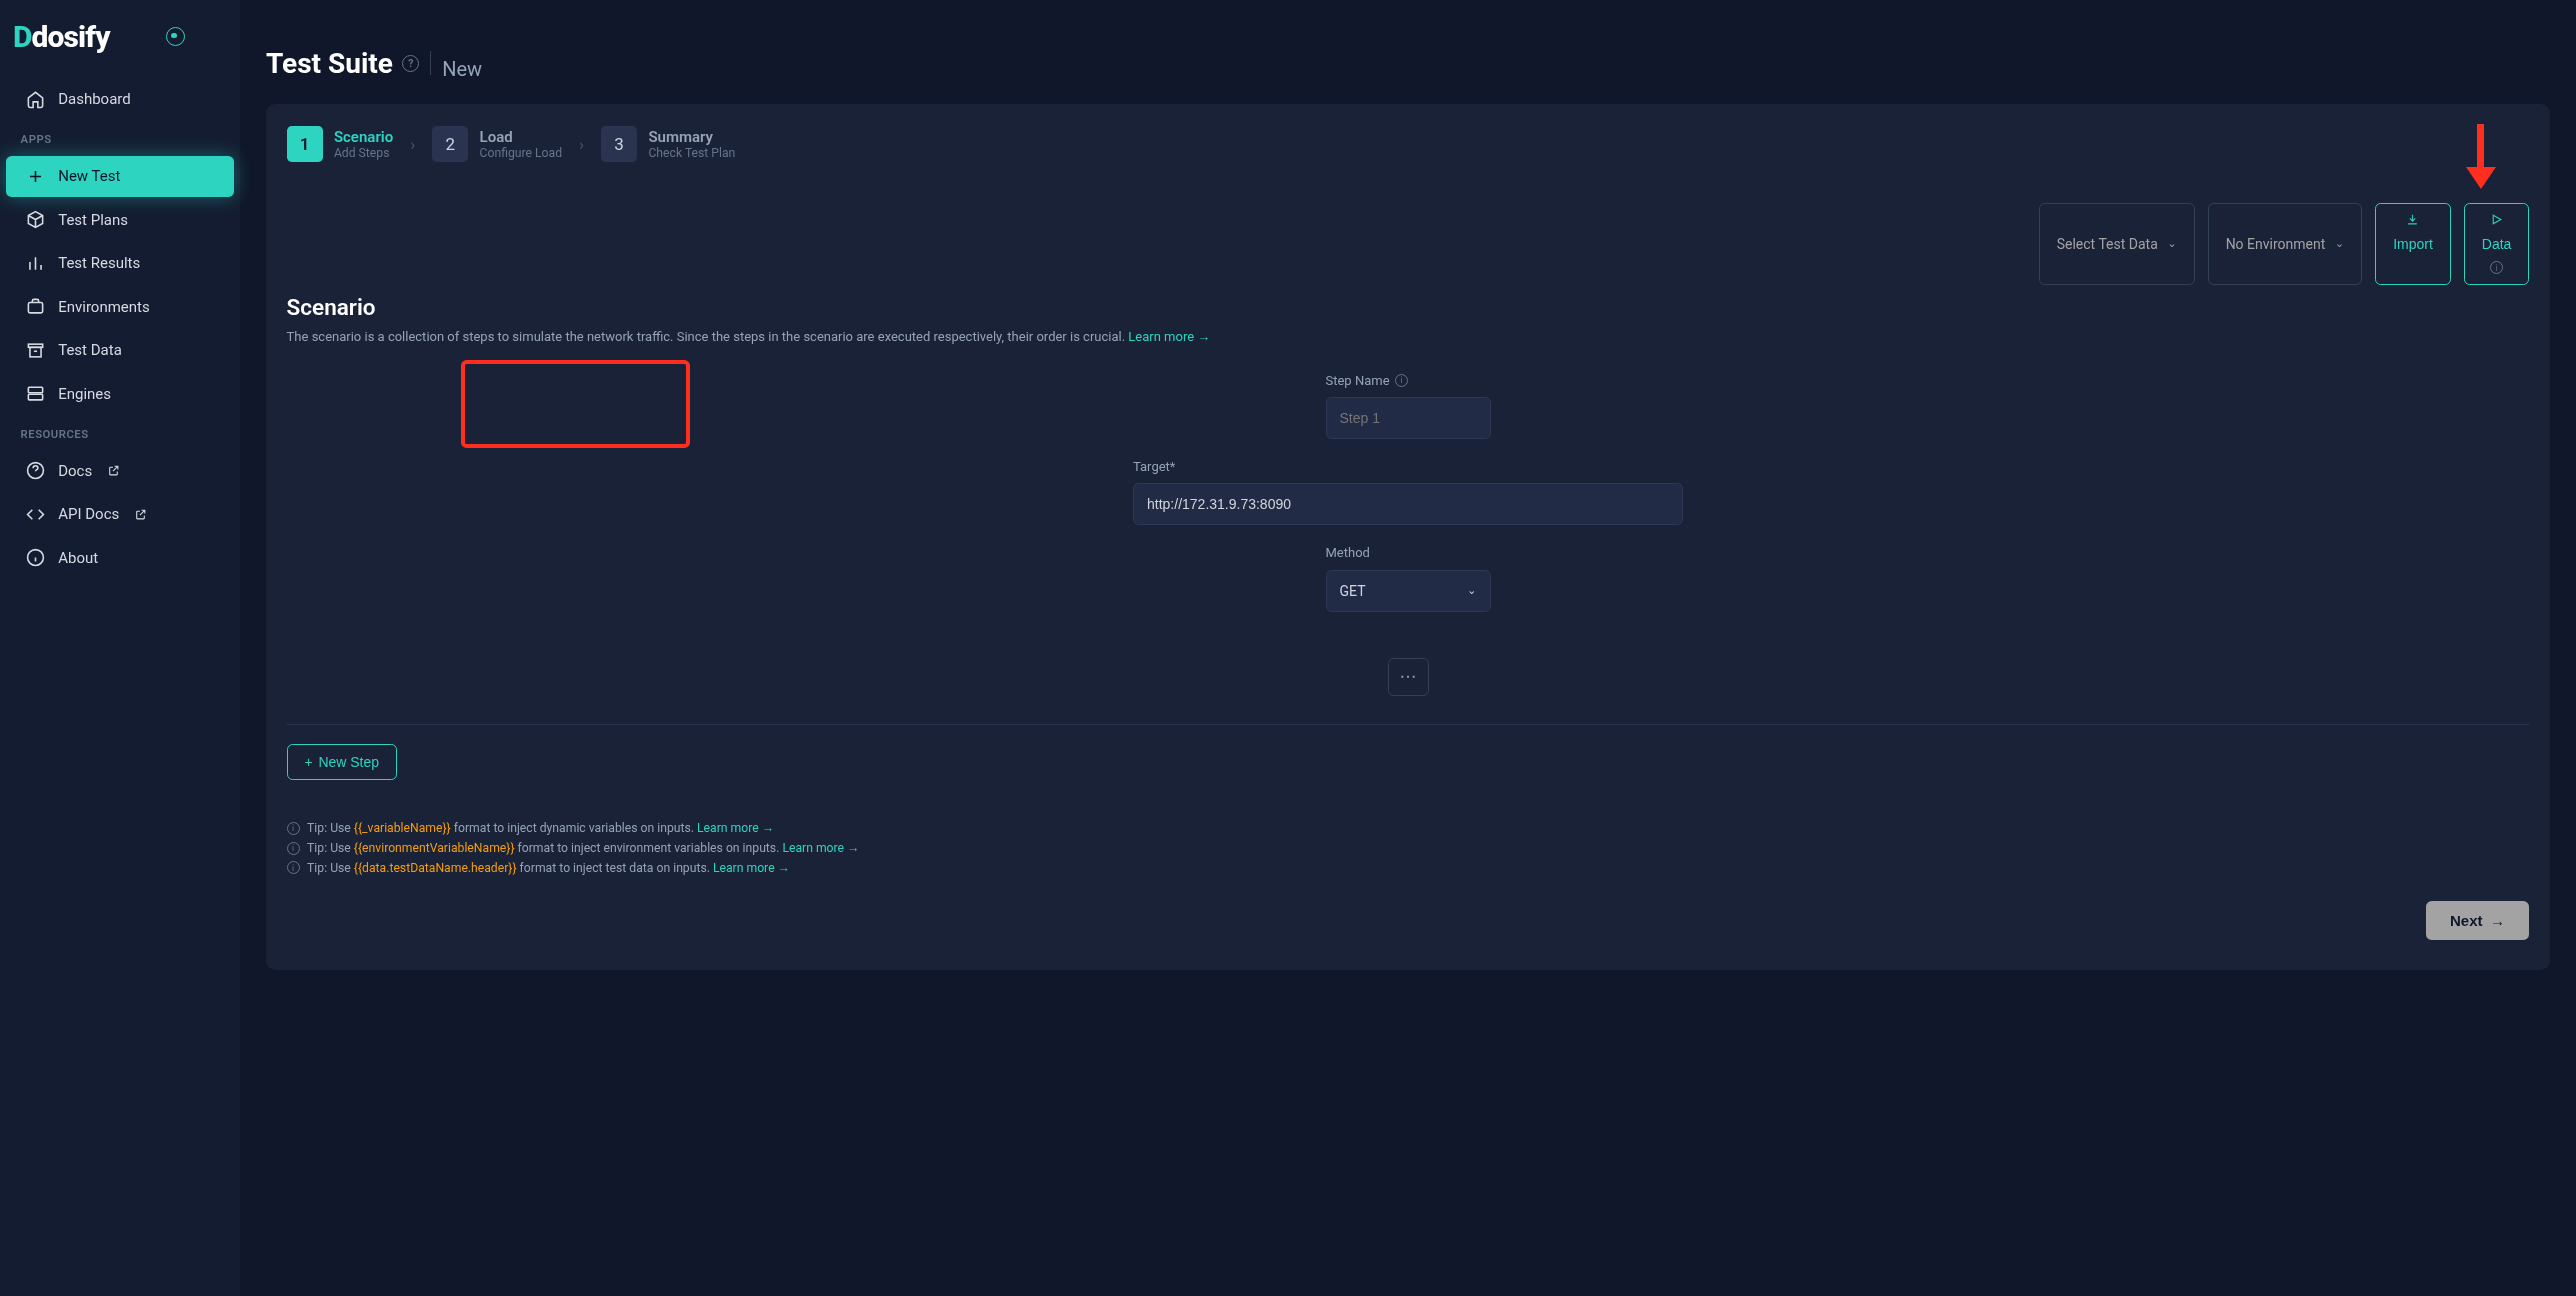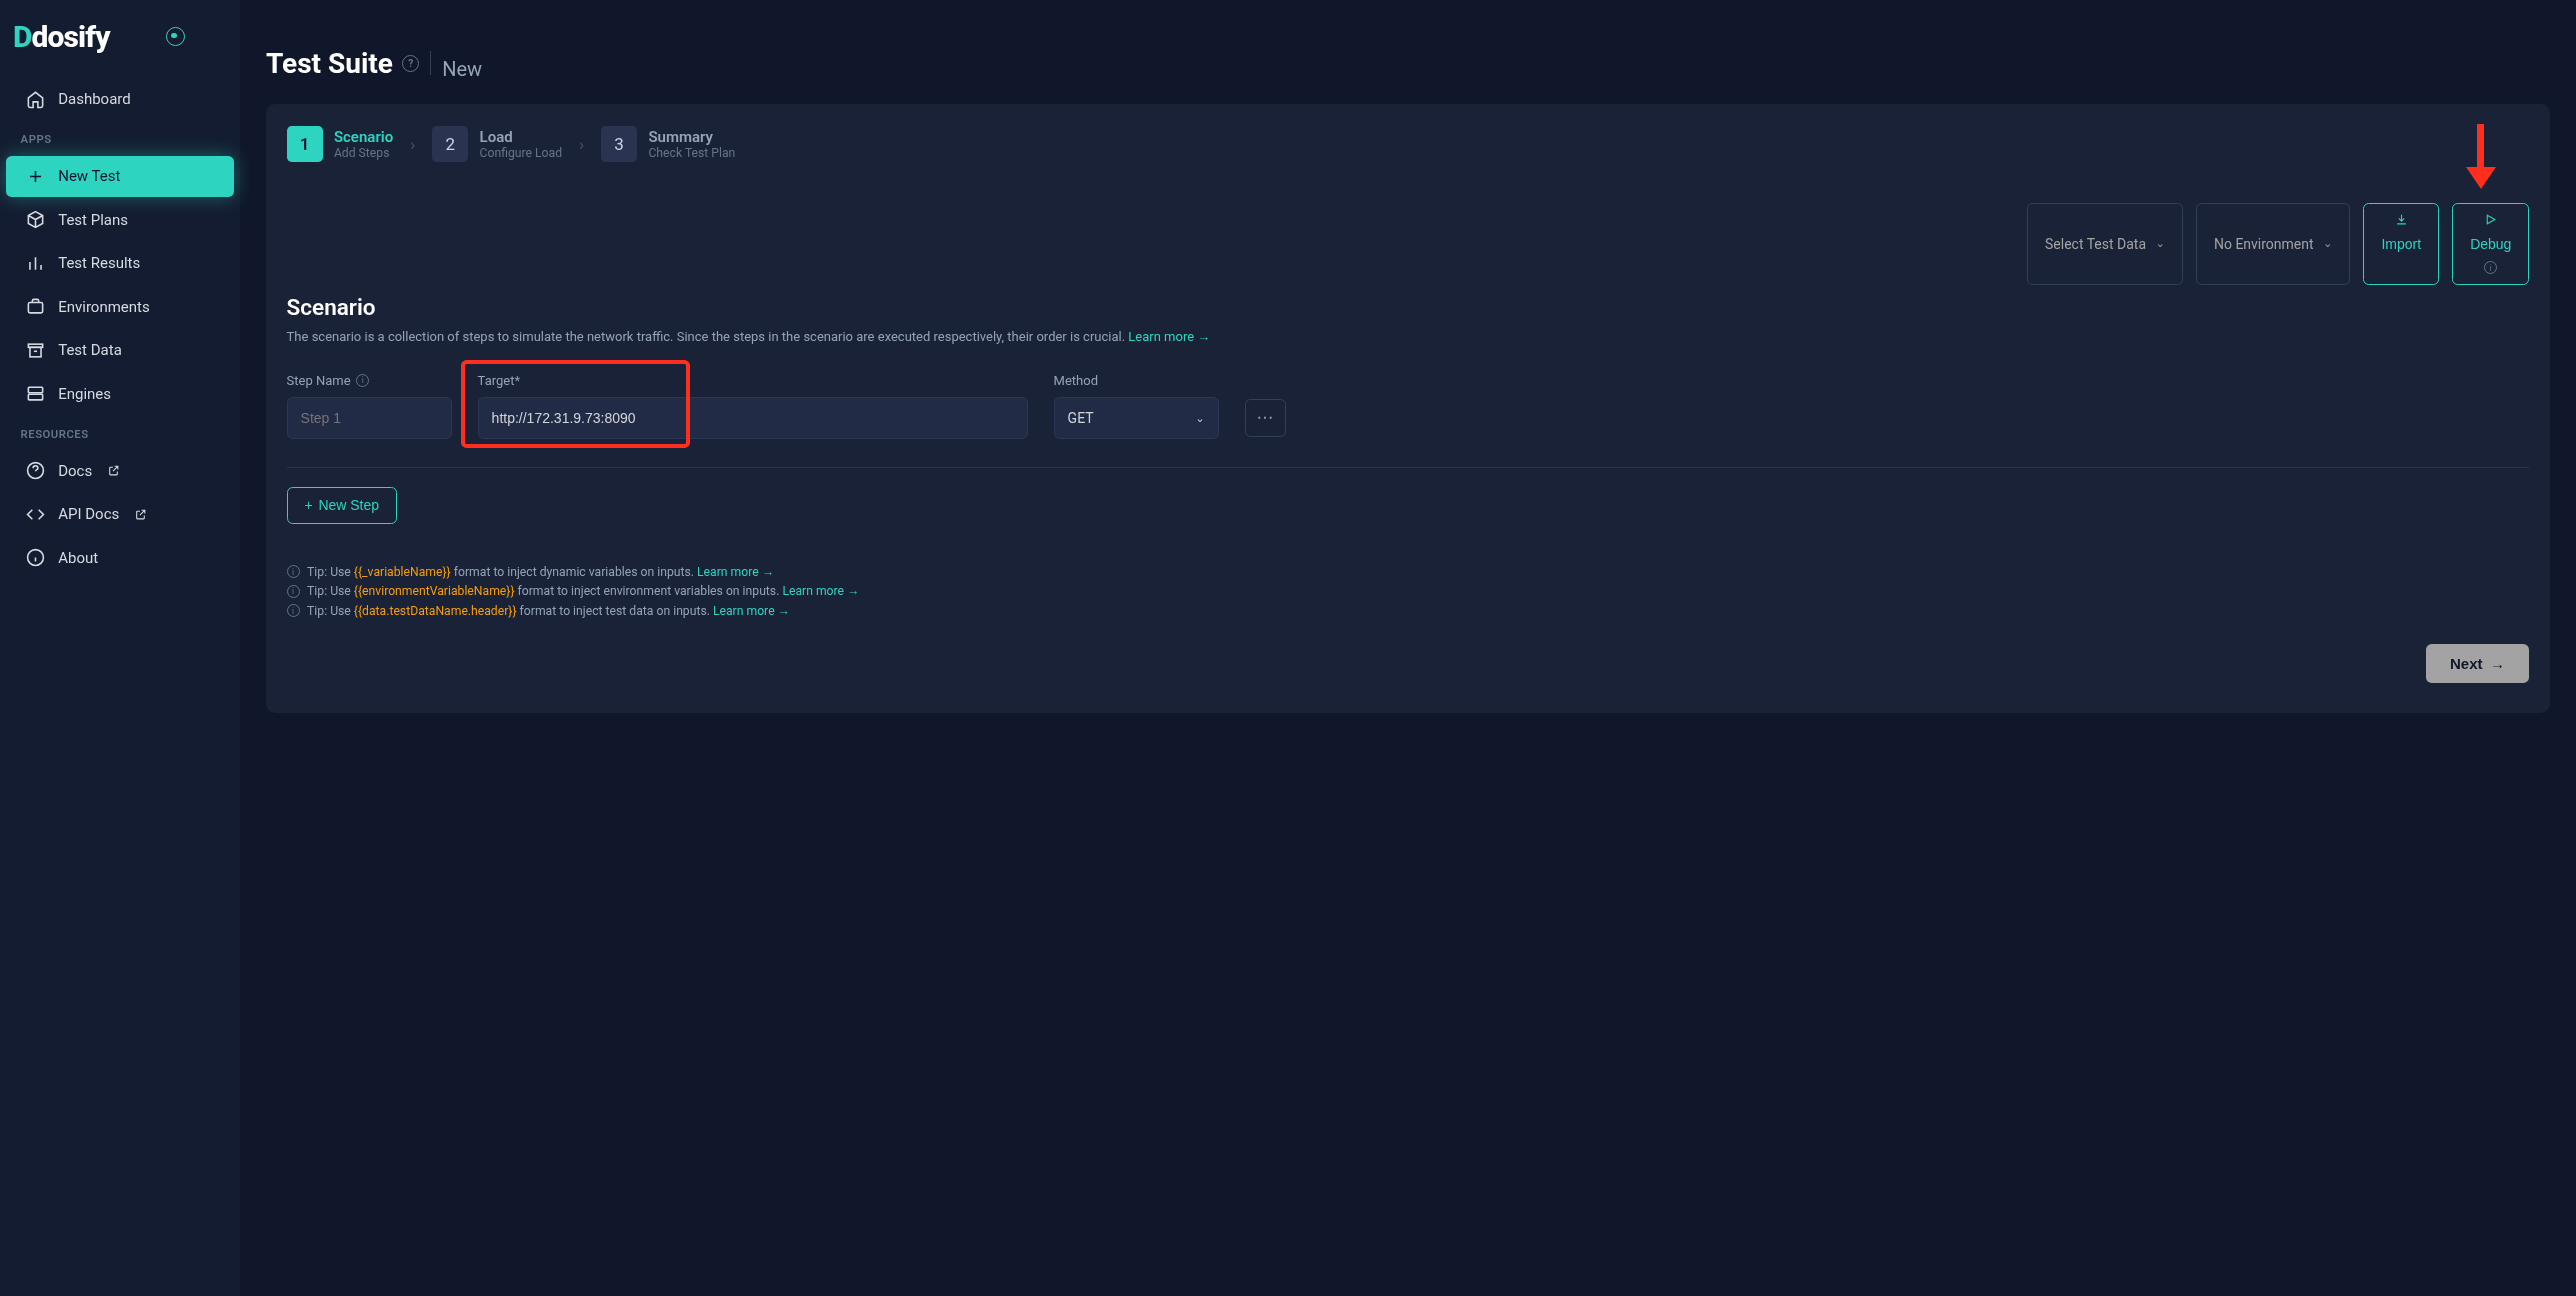--- a/index.html
+++ b/index.html
@@ -151,21 +151,21 @@
   cursor: pointer;
 }
 .tool-btn.accent { color: #2dd4bf; border-color: #2dd4bf; flex-direction: column; }
 .chev { font-size: 11.3px; }
 
 .section-title { font-size: 22.5px; font-weight: 600; color: #fff; margin-bottom: 7.5px;}
 .section-desc { font-size: 13px; color: #94a3b8; margin-bottom: 24.4px; line-height:1.6;}
 .link { color: #2dd4bf; cursor:pointer;}
 
 .step-heading { font-size: 19px; font-weight: 600; color: #fff; margin: 9.4px 0 19px;}
-.form-row { display: flex; gap: 26px; align-items: flex-start; margin-bottom: 28px;}
+.form-row { display: flex; gap: 20px; align-items: center; margin-bottom: 28px; flex-direction: column;}
 .form-field { display: flex; flex-direction: column; gap: 9.4px; }
 .field-label { font-size: 13px; color: #94a3b8; display:flex;align-items:center;gap:5.6px;}
 .input, .select {
   background: #222b45;
   border: 0.9px solid #2c3855;
   border-radius: 5.6px;
   padding: 12px 13px;
   color: #d1d5db;
   font-size: 14px;
   outline: none;
@@ -402,21 +402,21 @@
         <button class="tool-btn accent">
           <svg width="13" height="13" viewBox="0 0 24 24" fill="none" stroke="currentColor" stroke-width="2">
               <path d="M12 3v12M7 10l5 5 5-5M4 20h16"></path>
             </svg>
           <span>Import</span>
         </button>
         <button class="tool-btn accent">
           <svg width="13" height="13" viewBox="0 0 24 24" fill="none" stroke="currentColor" stroke-width="2">
               <path d="M6 4l14 8-14 8z"></path>
             </svg>
-          <span>Debug</span>
+          <span>Data</span>
           <span class="info-icon">i</span>
         </button>
       </div>
 
       <h2 class="section-title">Scenario</h2>
       <p class="section-desc">
         <span>The scenario is a collection of steps to simulate the network traffic. Since the steps in the scenario are executed respectively, their order is crucial. </span><span class="link">Learn more →</span>
       </p>
 
 

